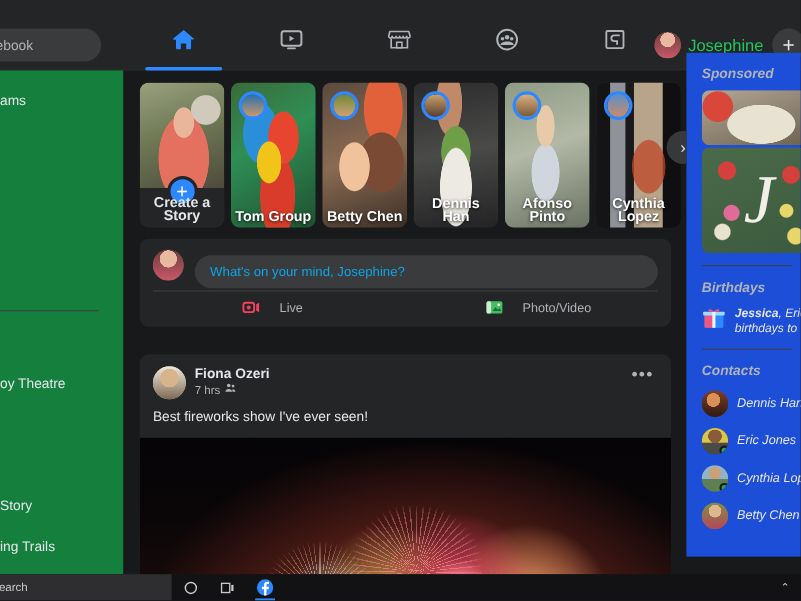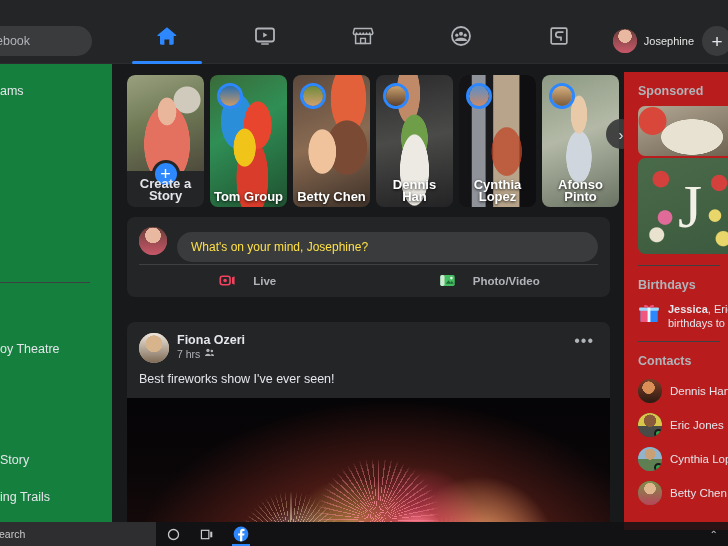--- a/index.html
+++ b/index.html
@@ -40,21 +40,21 @@
     background: #2d88ff; border-radius: 2px; display: none;
   }
   .navtab.active .underline { display: block; }
   .navtab svg { display: block; }
 
   .profilepill {
     position: absolute; right: 28px; top: 26px; height: 30px;
     display: flex; align-items: center; gap: 7px;
     border-radius: 16px; padding: 0 6px 0 2px;
   }
-  .profilepill .nm { color: #e5e5e5; font-size: 11px; white-space: nowrap; }
+  .profilepill .nm { color: #22c55e; font-size: 15px; white-space: nowrap; }
   .plusbtn {
     position: absolute; right: -4px; top: 26px;
     width: 30px; height: 30px; border-radius: 15px;
     background: #3a3b3c; color: #e4e6eb;
     display: flex; align-items: center; justify-content: center;
     font-size: 19px; line-height: 1;
   }
 
   
   .av { border-radius: 50%; overflow: hidden; flex: none; position: relative; }
@@ -123,28 +123,28 @@
 
   
   .composer {
     position: absolute; left: 15px; top: 153px;
     width: 483px; height: 80px;
     background: #242526; border-radius: 8px;
   }
   .comptop { display: flex; align-items: center; height: 47px; padding: 0 12px; gap: 10px; }
   .compinput {
     flex: 1; height: 30px; border-radius: 16px; background: #3a3b3c;
-    color: #fde047; font-size: 12px; display: flex; align-items: center;
+    color: #0ea5e9; font-size: 12px; display: flex; align-items: center;
     padding-left: 14px; cursor: text; margin-top: 12px;
   }
   .compdiv { height: 1px; background: #3e4042; margin: 0 12px; }
   .compacts { display: flex; height: 32px; }
   .compact {
     flex: 1; display: flex; align-items: center; justify-content: center;
-    gap: 17px; color: #b0b3b8; font-size: 11.5px; font-weight: bold;
+    gap: 17px; color: #b0b3b8; font-size: 11.5px; font-weight: normal;
     cursor: pointer;
   }
 
   
   .post {
     position: absolute; left: 15px; top: 258px;
     width: 483px; height: 210px;
     background: #242526; border-radius: 8px; overflow: hidden;
   }
   .posthead { display: flex; align-items: flex-start; padding: 11px 12px 0; gap: 8px; }
@@ -152,22 +152,22 @@
   .pmeta { color: #b0b3b8; font-size: 10.5px; line-height: 14px; display: flex; align-items: center; gap: 4px; }
   .pdots {
     margin-left: auto; color: #b0b3b8; font-size: 16px; letter-spacing: 1px;
     line-height: 12px; cursor: pointer; padding: 2px 4px;
   }
   .ptext { color: #e4e6eb; font-size: 12.5px; padding: 9px 12px 8px; }
   .pimgwrap { position: absolute; left: 0; right: 0; top: 76px; bottom: 0; overflow: hidden; }
 
   
   .rightbar {
-    position: absolute; left: 624px; top: 72px;
-    width: 104px; height: 458px; background: #b91c1c; overflow: hidden;
+    position: absolute; left: 624px; top: 48px;
+    width: 104px; height: 458px; background: #1d4ed8; overflow: hidden; font-style: italic;
   }
   .rhead {
     color: #b0b3b8; font-size: 12.5px; font-weight: bold;
     padding: 12px 0 6px 14px;
   }
   .adimg { margin: 2px 0 0 14px; border-radius: 7px; overflow: hidden; position: relative; }
   .rdiv { height: 1px; background: #3e4042; margin: 11px 8px 0 14px; }
   .bday { display: flex; gap: 8px; padding: 4px 0 0 14px; align-items: flex-start; }
   .bdaytxt { color: #e4e6eb; font-size: 11px; line-height: 14px; white-space: nowrap; }
   .bdaytxt b { font-weight: bold; }
@@ -348,38 +348,38 @@
                radial-gradient(ellipse at 42% 14%,#c08a68 0 18%,transparent 19%),
                linear-gradient(170deg,#2c2c2e 0%,#4a4a48 48%,#232325 100%)"></div>
         <div class="ring">
           <i style="position:absolute;inset:0;background:linear-gradient(#caa06a,#5a4030)"></i>
         </div>
         <div class="label">Dennis Han</div>
       </div>
 
       <div class="story">
         <div class="img" style="background:
+               radial-gradient(ellipse at 48% 30%,#e8c9a8 0 14%,transparent 15%),
+               radial-gradient(ellipse at 48% 62%,#cfd6dd 0 22%,transparent 23%),
+               linear-gradient(160deg,#8d9a84 0%,#b3b9a6 45%,#6a7263 100%)"></div>
+        <div class="ring">
+          <i style="position:absolute;inset:0;background:linear-gradient(#d8b07f,#7a5a3a)"></i>
+        </div>
+        <div class="label">Afonso Pinto</div>
+      </div>
+
+      <div class="story">
+        <div class="img" style="background:
                linear-gradient(90deg,#141416 0 16%,#8f9399 17% 34%,#1a1a1c 35% 44%,#b8a48a 45% 78%,#0f0f11 79% 100%),
                linear-gradient(#333,#111)"></div>
         <div class="img" style="background:radial-gradient(ellipse at 62% 58%,rgba(190,70,40,.75) 0 22%,transparent 23%)"></div>
         <div class="ring">
           <i style="position:absolute;inset:0;background:linear-gradient(#5b8fc9,#c98a6a)"></i>
         </div>
         <div class="label">Cynthia Lopez</div>
-      </div>
-
-      <div class="story">
-        <div class="img" style="background:
-               radial-gradient(ellipse at 48% 30%,#e8c9a8 0 14%,transparent 15%),
-               radial-gradient(ellipse at 48% 62%,#cfd6dd 0 22%,transparent 23%),
-               linear-gradient(160deg,#8d9a84 0%,#b3b9a6 45%,#6a7263 100%)"></div>
-        <div class="ring">
-          <i style="position:absolute;inset:0;background:linear-gradient(#d8b07f,#7a5a3a)"></i>
-        </div>
-        <div class="label">Afonso Pinto</div>
       </div>
 
       <div class="storynext">
         <span style="color:#e4e6eb;font-size:15px;line-height:1">›</span>
       </div>
     </div>
 
     <div class="composer">
       <div class="comptop">
         <div class="av" style="width:28px;height:28px;background:#8a5a53">

